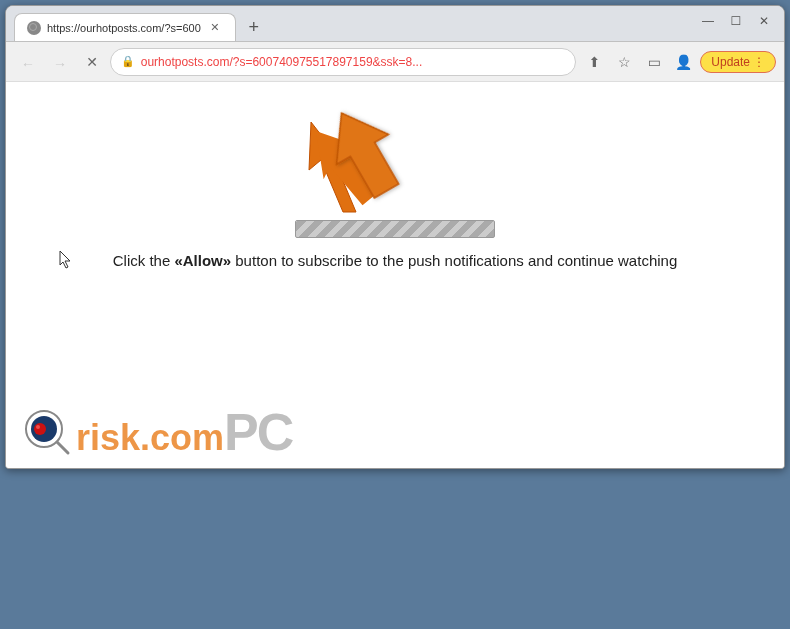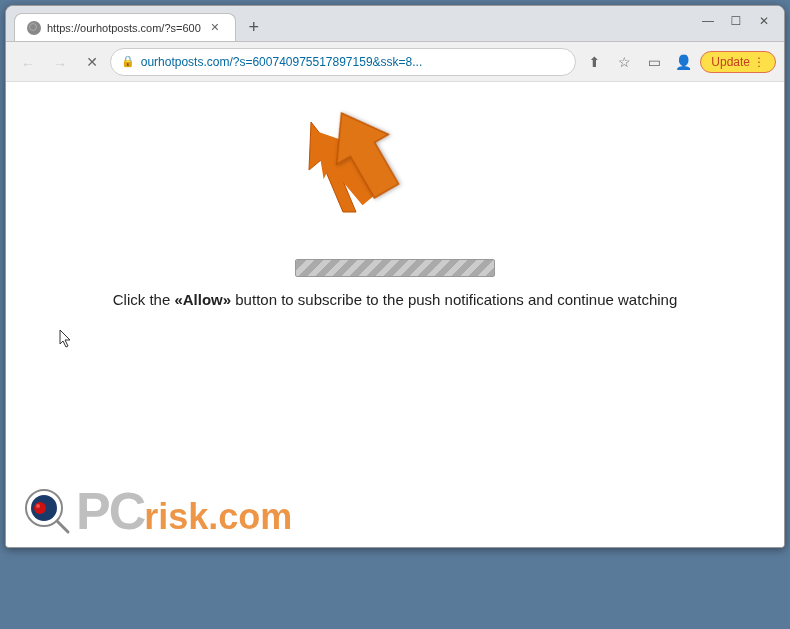--- a/index.html
+++ b/index.html
@@ -7,21 +7,21 @@
       width: 790px;
       height: 629px;
       background: #5a7a9a;
       font-family: 'Segoe UI', Arial, sans-serif;
       overflow: hidden;
     }
 
     
     .browser-window {
       width: 780px;
-      height: 543px;
+      height: 464px;
       margin: 5px;
       background: #f0f0f0;
       border-radius: 8px 8px 4px 4px;
       border: 1px solid #999;
       display: flex;
       flex-direction: column;
       overflow: hidden;
       box-shadow: 0 2px 8px rgba(0,0,0,0.4);
     }
 
@@ -173,21 +173,21 @@
     }
 
     .lock-icon {
       font-size: 11px;
       color: #555;
     }
 
     .address-text {
       flex: 1;
       font-size: 12px;
-      color: #0369a1;
+      color: #ef4444;
       overflow: hidden;
       text-overflow: ellipsis;
       white-space: nowrap;
     }
 
     .nav-actions {
       display: flex;
       align-items: center;
       gap: 2px;
     }
@@ -382,22 +382,22 @@
             <circle cx="22" cy="22" r="13" fill="#1a3a6a"></circle>
 
             <circle cx="18" cy="22" r="6" fill="#cc1111"></circle>
             <circle cx="16" cy="20" r="2" fill="#ff6666" opacity="0.7"></circle>
 
             <line x1="35" y1="35" x2="46" y2="46" stroke="#888" stroke-width="3" stroke-linecap="round"></line>
           </svg>
         </div>
 
         <div style="display:flex; align-items:baseline;">
+          <span style="font-size:36px; font-weight:700; color:#e8730a; font-family:Arial,sans-serif; line-height:1; opacity:0.75;">risk.com</span>
           <span style="font-size:52px; font-weight:900; color:#aaa; font-family:Arial,sans-serif; line-height:1; opacity:0.75; letter-spacing:-2px;">PC</span>
-          <span style="font-size:36px; font-weight:700; color:#e8730a; font-family:Arial,sans-serif; line-height:1; opacity:0.75;">risk.com</span>
         </div>
       </div>
     </div>
 
     <div style="position:absolute; bottom: 195px; left: 52px;">
       <svg width="16" height="20" viewBox="0 0 16 20">
         <path d="M2,2 L2,16 L5,13 L8,19 L10,18 L7,12 L12,12 Z" fill="white" stroke="#333" stroke-width="1"></path>
       </svg>
     </div>
   </div>

